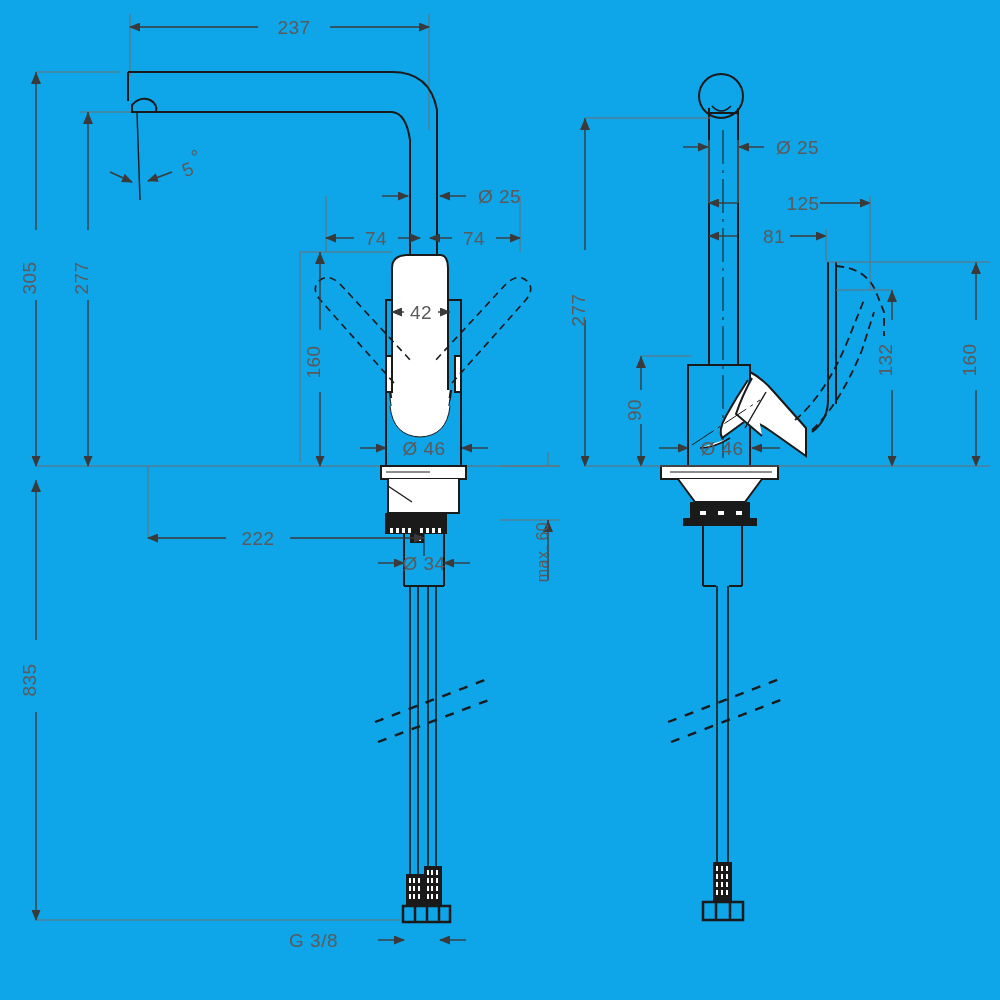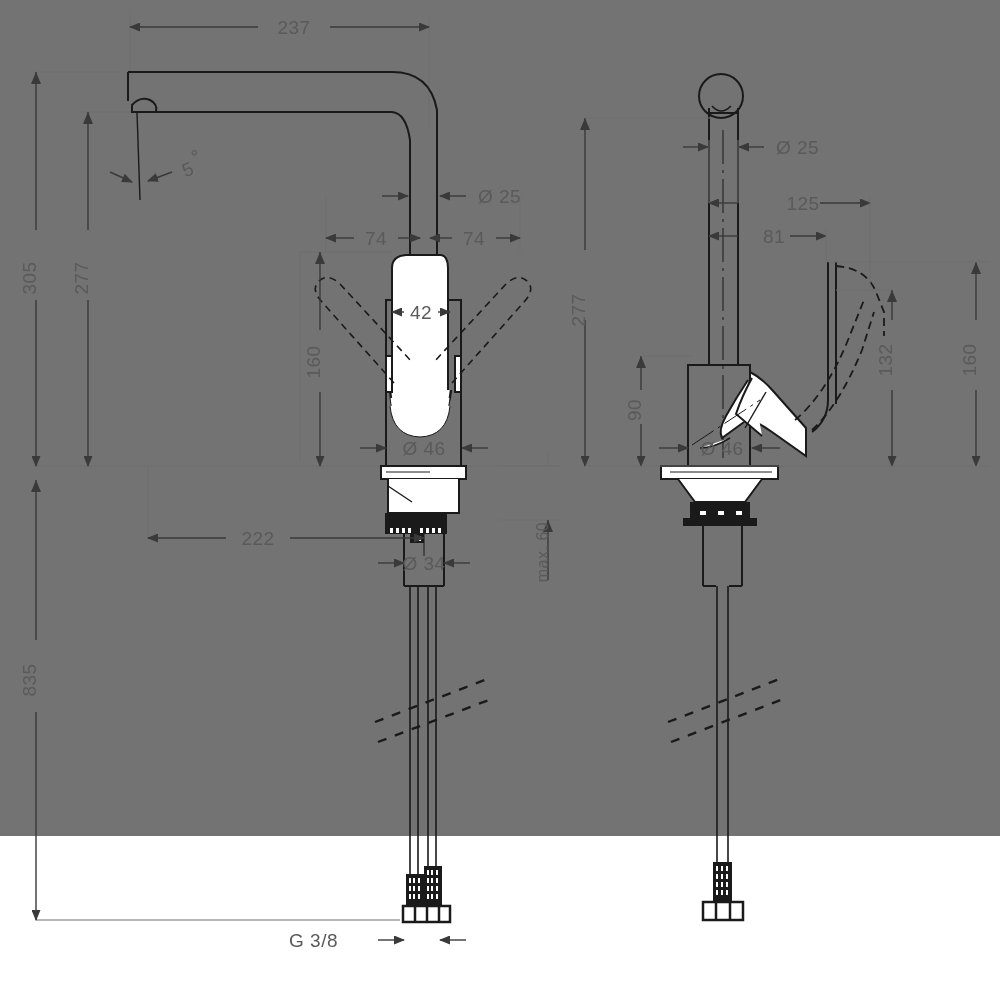--- a/index.html
+++ b/index.html
@@ -1,17 +1,17 @@
 <!DOCTYPE html>
 <html><head>
 <meta charset="utf-8">
 <style>
   html,body{margin:0;padding:0;background:#ffffff;}
   body{width:1000px;height:1000px;overflow:hidden;font-family:"Liberation Sans",sans-serif;}
-  #stage{position:relative;width:1000px;height:836px;background:#737373;text-align:center;}
+  #stage{position:relative;width:1000px;height:1000px;background:#0ea5e9;text-align:center;}
   svg{display:block;}
   .dimtext{font-family:"Liberation Sans",sans-serif;font-size:19px;fill:#5a5a5a;letter-spacing:0.5px;}
   .dimtext-v{font-family:"Liberation Sans",sans-serif;font-size:19px;fill:#5a5a5a;letter-spacing:0.5px;}
   .small{font-size:16px;}
 </style>
 </head>
 <body>
 
 <div id="stage">
 <svg width="1000" height="1000" viewBox="0 0 1000 1000">

